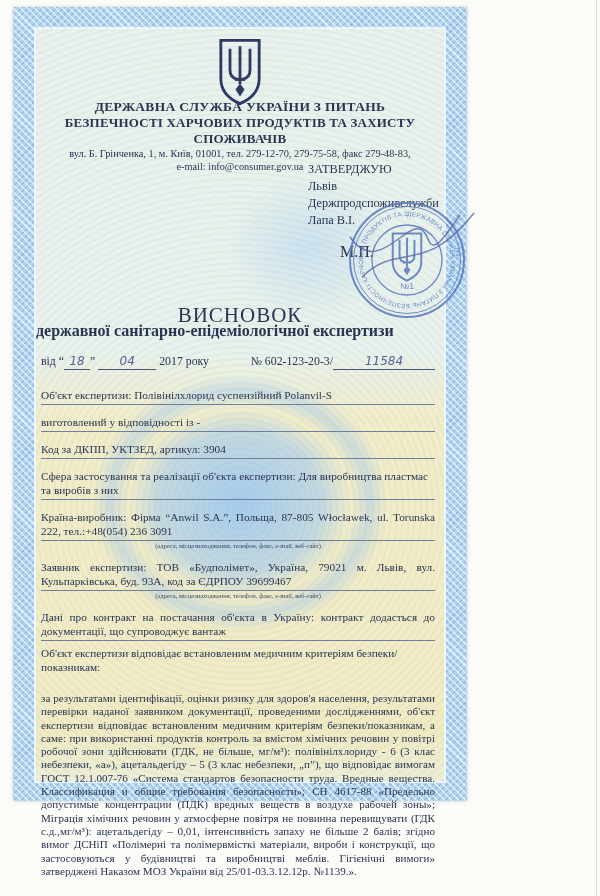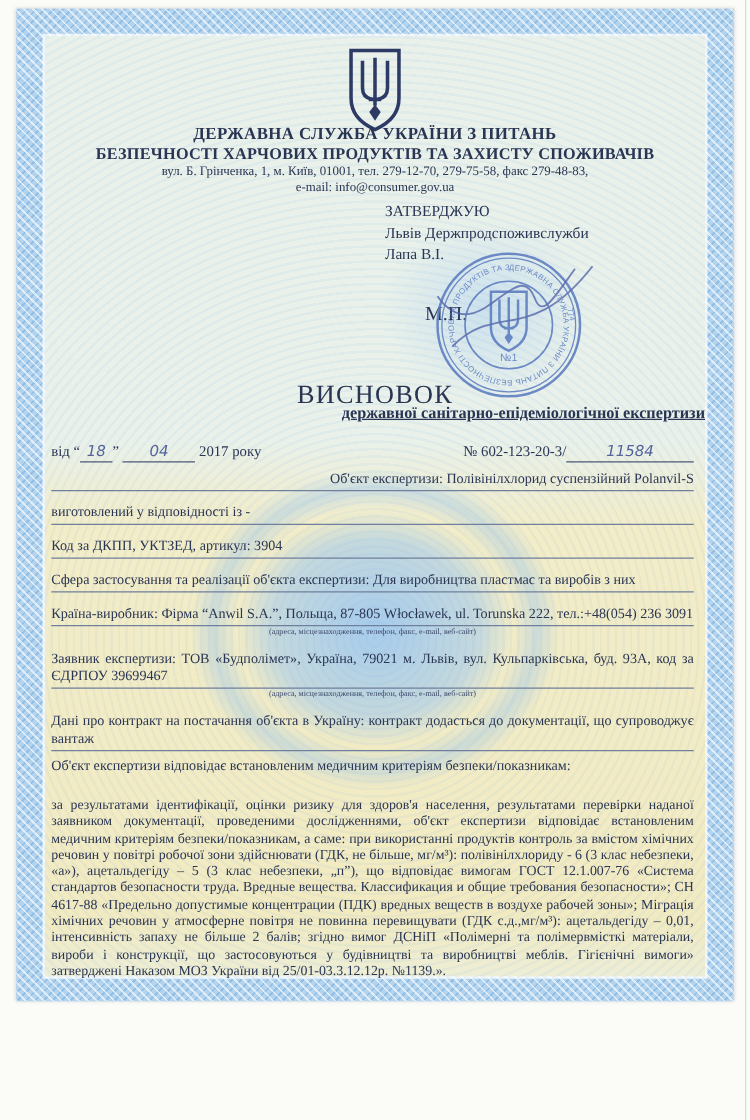--- a/index.html
+++ b/index.html
@@ -9,21 +9,21 @@
     overflow:hidden;
     font-family:"Liberation Serif", serif;
     color:#2a3553;
     position:relative;
   }
   .scan{position:absolute;inset:0;}
   .scan-edge{position:absolute;right:3px;top:0;bottom:0;width:1px;background:#dcdcd6;}
 
   
   .cert{
-    position:absolute;left:13px;top:7px;width:574px;height:794px;
+    position:absolute;left:13px;top:7px;width:454px;height:794px;
     background-color:#b3d4ef;
     background-image:
       repeating-linear-gradient(45deg, rgba(255,255,255,.6) 0 1.5px, rgba(255,255,255,0) 1.5px 5px),
       repeating-linear-gradient(-45deg, rgba(110,165,215,.45) 0 1.5px, rgba(110,165,215,0) 1.5px 5px);
     box-shadow:0 0 3px rgba(60,70,90,.25);
   }
   
   .paper{
     position:absolute;left:23px;top:22px;right:23px;bottom:20px;
     background:
@@ -43,38 +43,38 @@
   .org2{font-weight:bold;font-size:13px;line-height:16px;letter-spacing:.2px;}
   .addr{font-size:10.3px;line-height:13px;}
 
   
   .approval{position:absolute;left:272px;top:132px;font-size:12.3px;line-height:17px;z-index:1;}
   .mp{position:absolute;left:304px;top:214px;font-size:16px;z-index:1;}
   .stamp{position:absolute;left:296px;top:156px;z-index:2;opacity:.88;}
 
   
   .title{position:absolute;left:0;right:0;top:274px;text-align:center;font-weight:normal;font-size:21px;letter-spacing:1px;}
-  .subtitle{position:absolute;left:0;right:0;top:293px;text-align:right;font-weight:bold;font-size:13px;text-decoration:underline;}
+  .subtitle{position:absolute;left:0;right:0;top:293px;text-align:left;font-weight:bold;font-size:16px;}
 
   
   .ref{position:absolute;left:5px;right:9px;top:325px;display:flex;justify-content:space-between;font-size:11.8px;}
   .uslot{display:inline-block;border-bottom:1px solid #4c5878;text-align:center;}
   .uslot.day{min-width:26px;}
   .uslot.month{min-width:58px;}
   .uslot.num{min-width:102px;}
   .hand{
     font-family:"DejaVu Sans", sans-serif;
     font-style:italic;font-size:12px;color:#55639c;
     transform:rotate(-3deg);
   }
 
   
   .fields{position:absolute;left:5px;right:9px;top:347px;font-size:11.3px;line-height:14px;}
   .frow{border-bottom:1px solid #707f9c;padding-bottom:2px;margin-top:10px;}
-  .frow:first-child{margin-top:0;text-align:right;}
+  .frow:first-child{margin-top:12px;}
   .frow.multi{text-align:justify;}
   .caption{font-size:6.5px;line-height:8px;text-align:center;color:#3c4768;margin-top:1px;}
   .concl-head{margin-top:5px;font-size:11.3px;}
   .concl-body{margin-top:18px;font-size:11.1px;line-height:13.3px;text-align:justify;}
 </style>
 </head>
 <body>
 
 <div class="scan">
   <div class="cert">

